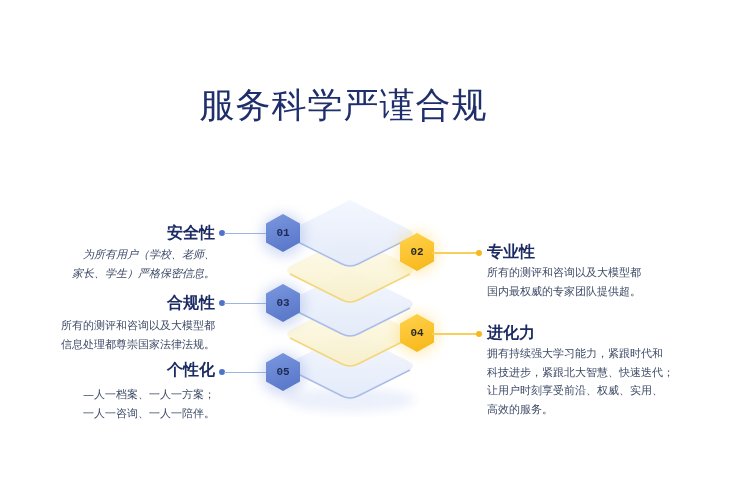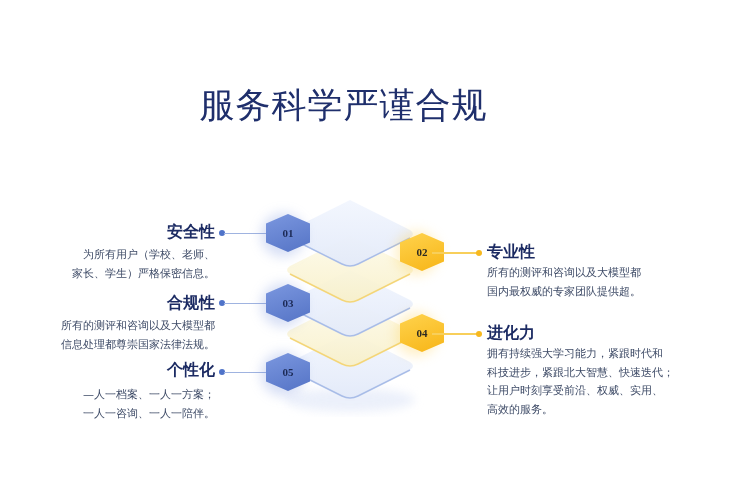--- a/index.html
+++ b/index.html
@@ -53,30 +53,30 @@
     .dot.gold { background: #f7b81e; }
     .line {
       position: absolute;
       height: 1.5px;
     }
     .line.blue { background: #9fb3e0; }
     .line.gold { background: #f8cf5a; }
 
     .hex {
       position: absolute;
-      width: 44px;
+      width: 34px;
       height: 38px;
       clip-path: polygon(50% 0%, 100% 25%, 100% 75%, 50% 100%, 0% 75%, 0% 25%);
       display: flex;
       align-items: center;
       justify-content: center;
       font-size: 11px;
       font-weight: bold;
       color: #1f2a4d;
-      font-family: Liberation Serif, serif;
+      font-family: Liberation Mono, monospace;
     }
     .hex.blue {
       background: linear-gradient(160deg, #7b97df 0%, #5574c6 100%);
       color: #1c2a55;
     }
     .hex.gold {
       background: linear-gradient(160deg, #ffd34d 0%, #f7b517 100%);
       color: #2d2a22;
     }
     .hex-glow {
@@ -138,26 +138,26 @@
     <path d="M290 274 L342 300 Q350 304 358 300 L410 274" fill="none" stroke="#f4d679" stroke-width="1.5"></path>
   </g>
 
   <g>
     <path d="M350 200 L410 230 Q416 234 410 238 L358 264 Q350 268 342 264 L290 238 Q284 234 290 230 Z" fill="url(#gBlue)"></path>
     <path d="M290 238 L342 264 Q350 268 358 264 L410 238" fill="none" stroke="#a9bde8" stroke-width="1.5"></path>
   </g>
 </svg>
 
 <div>
-  <div class="heading left" style="right:514px; top:223px;font-family:Liberation Mono, monospace;">安全性</div>
+  <div class="heading left" style="right:514px; top:223px;">安全性</div>
   <div class="dot blue" style="left:219px; top:230px;"></div>
   <div class="line blue" style="left:224px; top:232.5px; width:46px;"></div>
   <div class="hex-glow blue" style="left:261px; top:213px;"></div>
   <div class="hex blue" style="left:266px; top:214px;">01</div>
-  <div class="desc left" style="right:514px; top:246px;">
+  <div class="desc left" style="right:514px; top:246px;font-style:italic;">
     <div>为所有用户（学校、老师、</div>
     <div>家长、学生）严格保密信息。</div>
   </div>
 </div>
 
 <div>
   <div class="heading left" style="right:514px; top:293px;">合规性</div>
   <div class="dot blue" style="left:219px; top:300px;"></div>
   <div class="line blue" style="left:224px; top:302.5px; width:46px;"></div>
   <div class="hex-glow blue" style="left:261px; top:283px;"></div>

